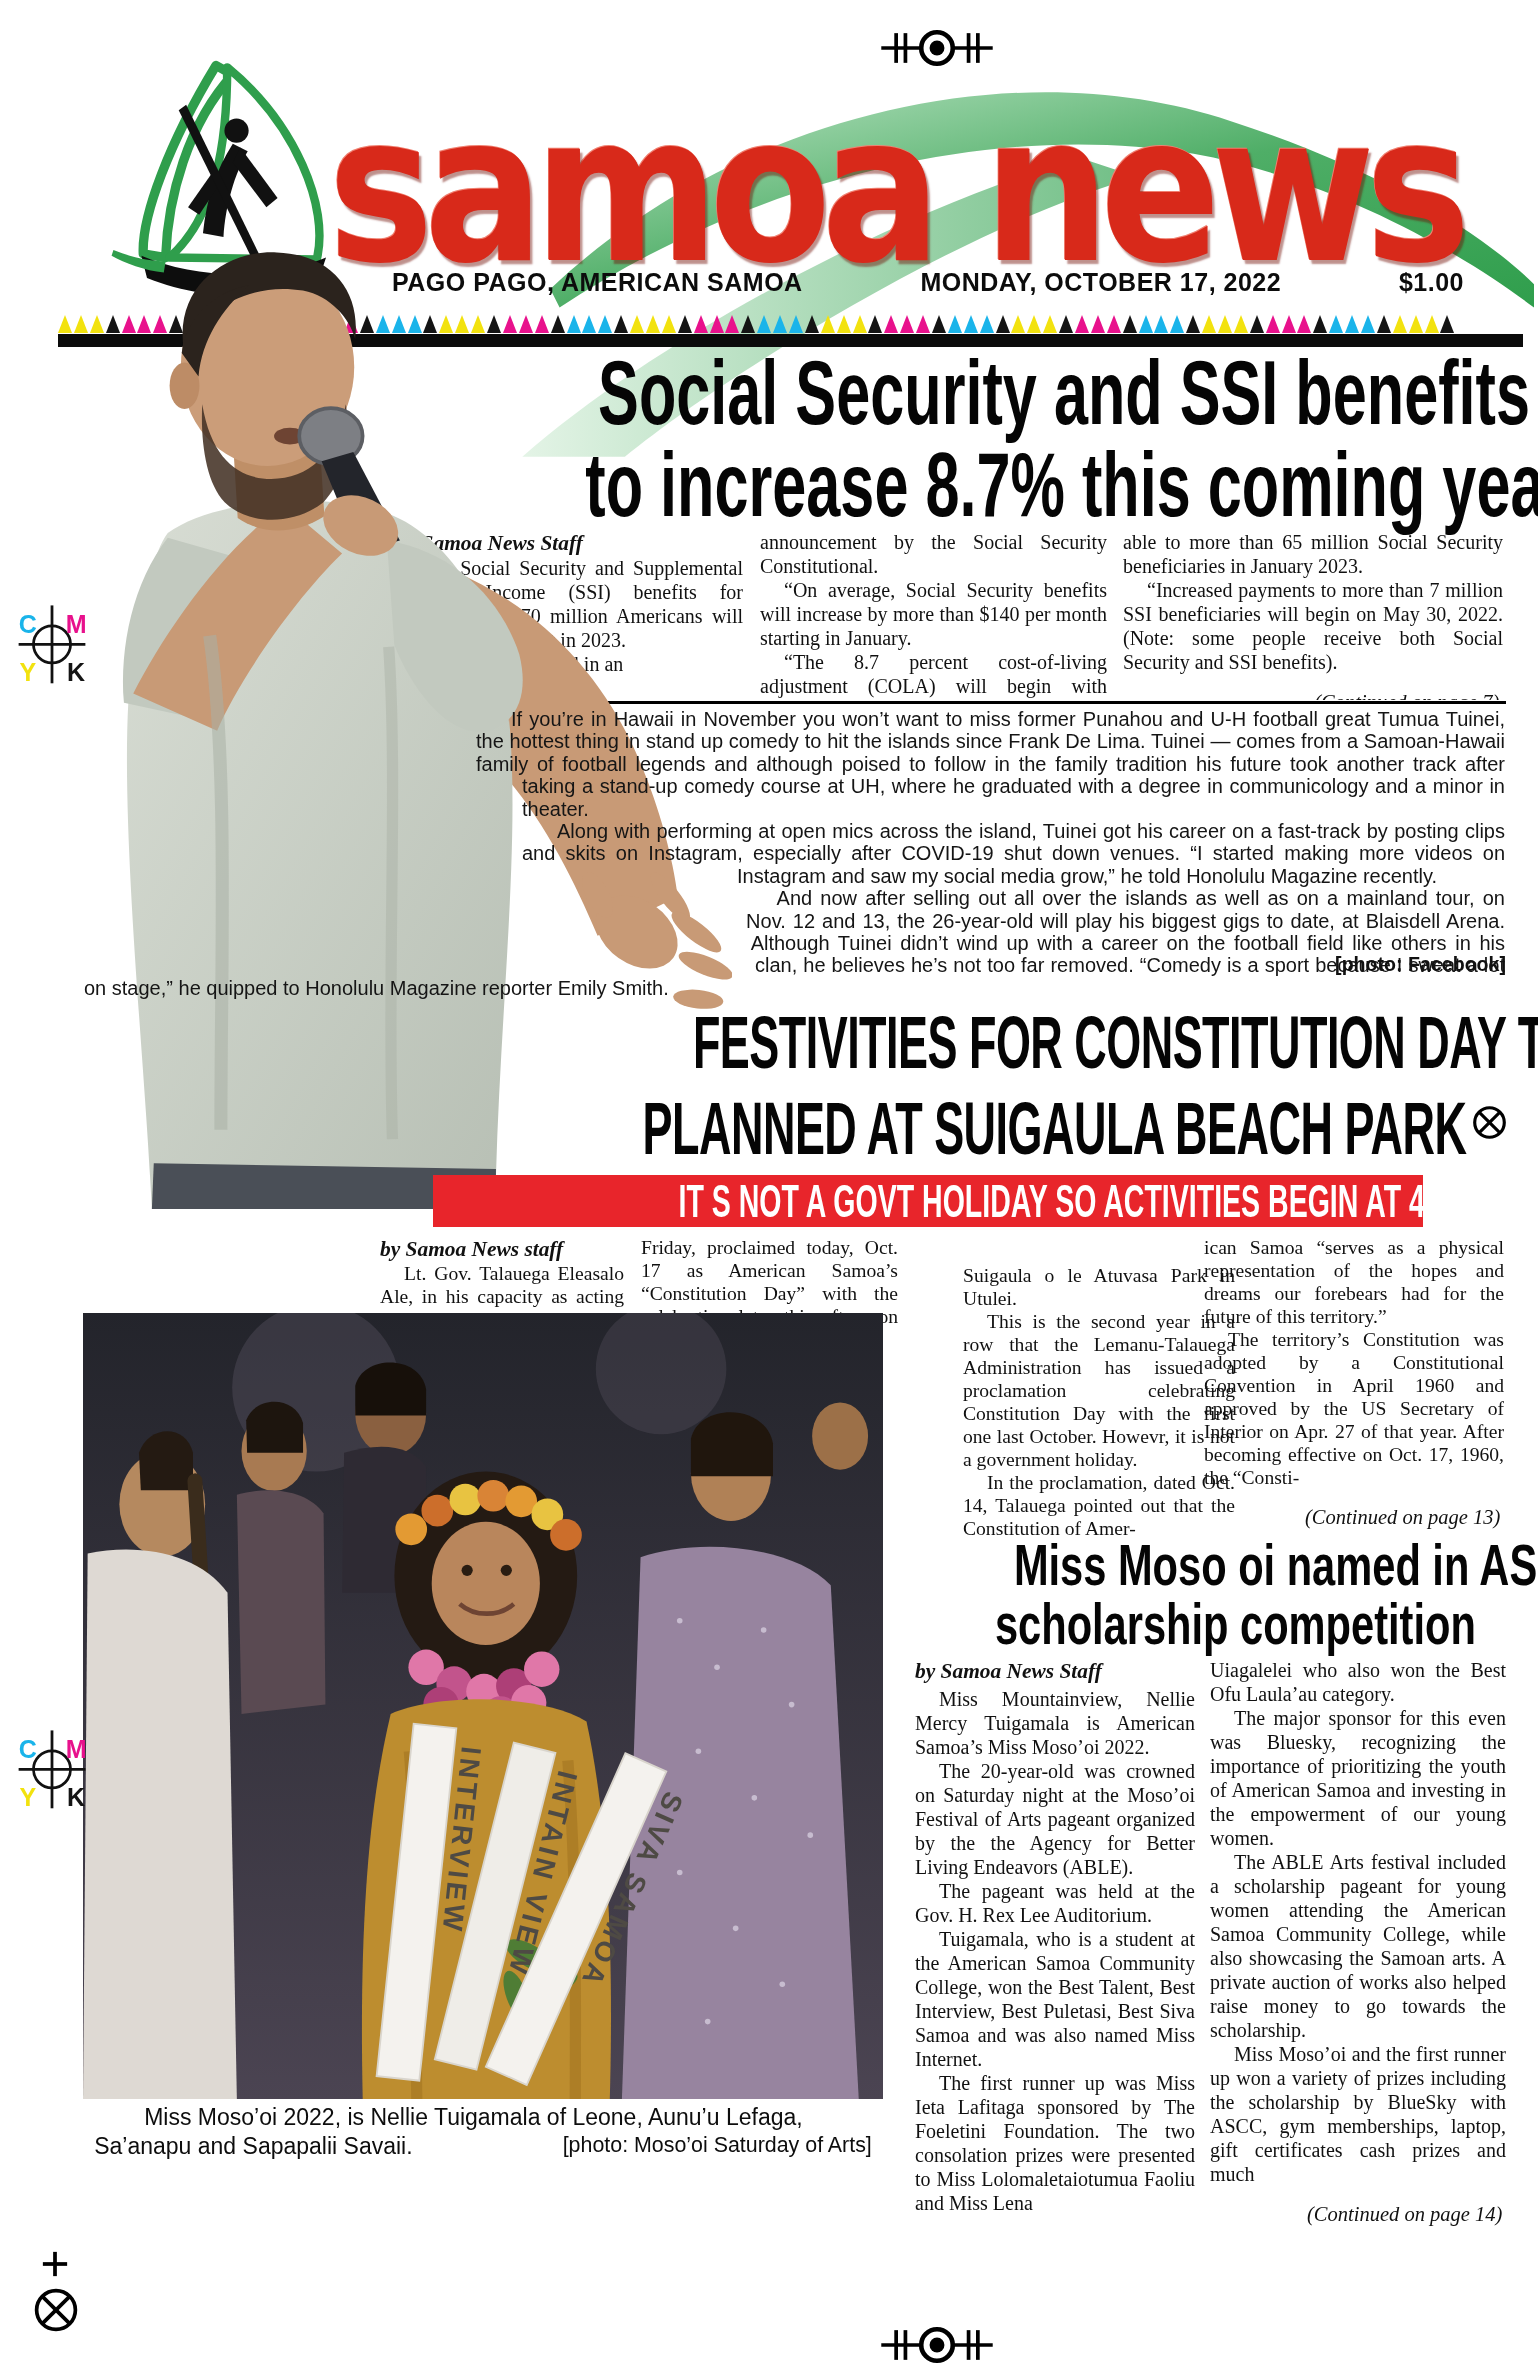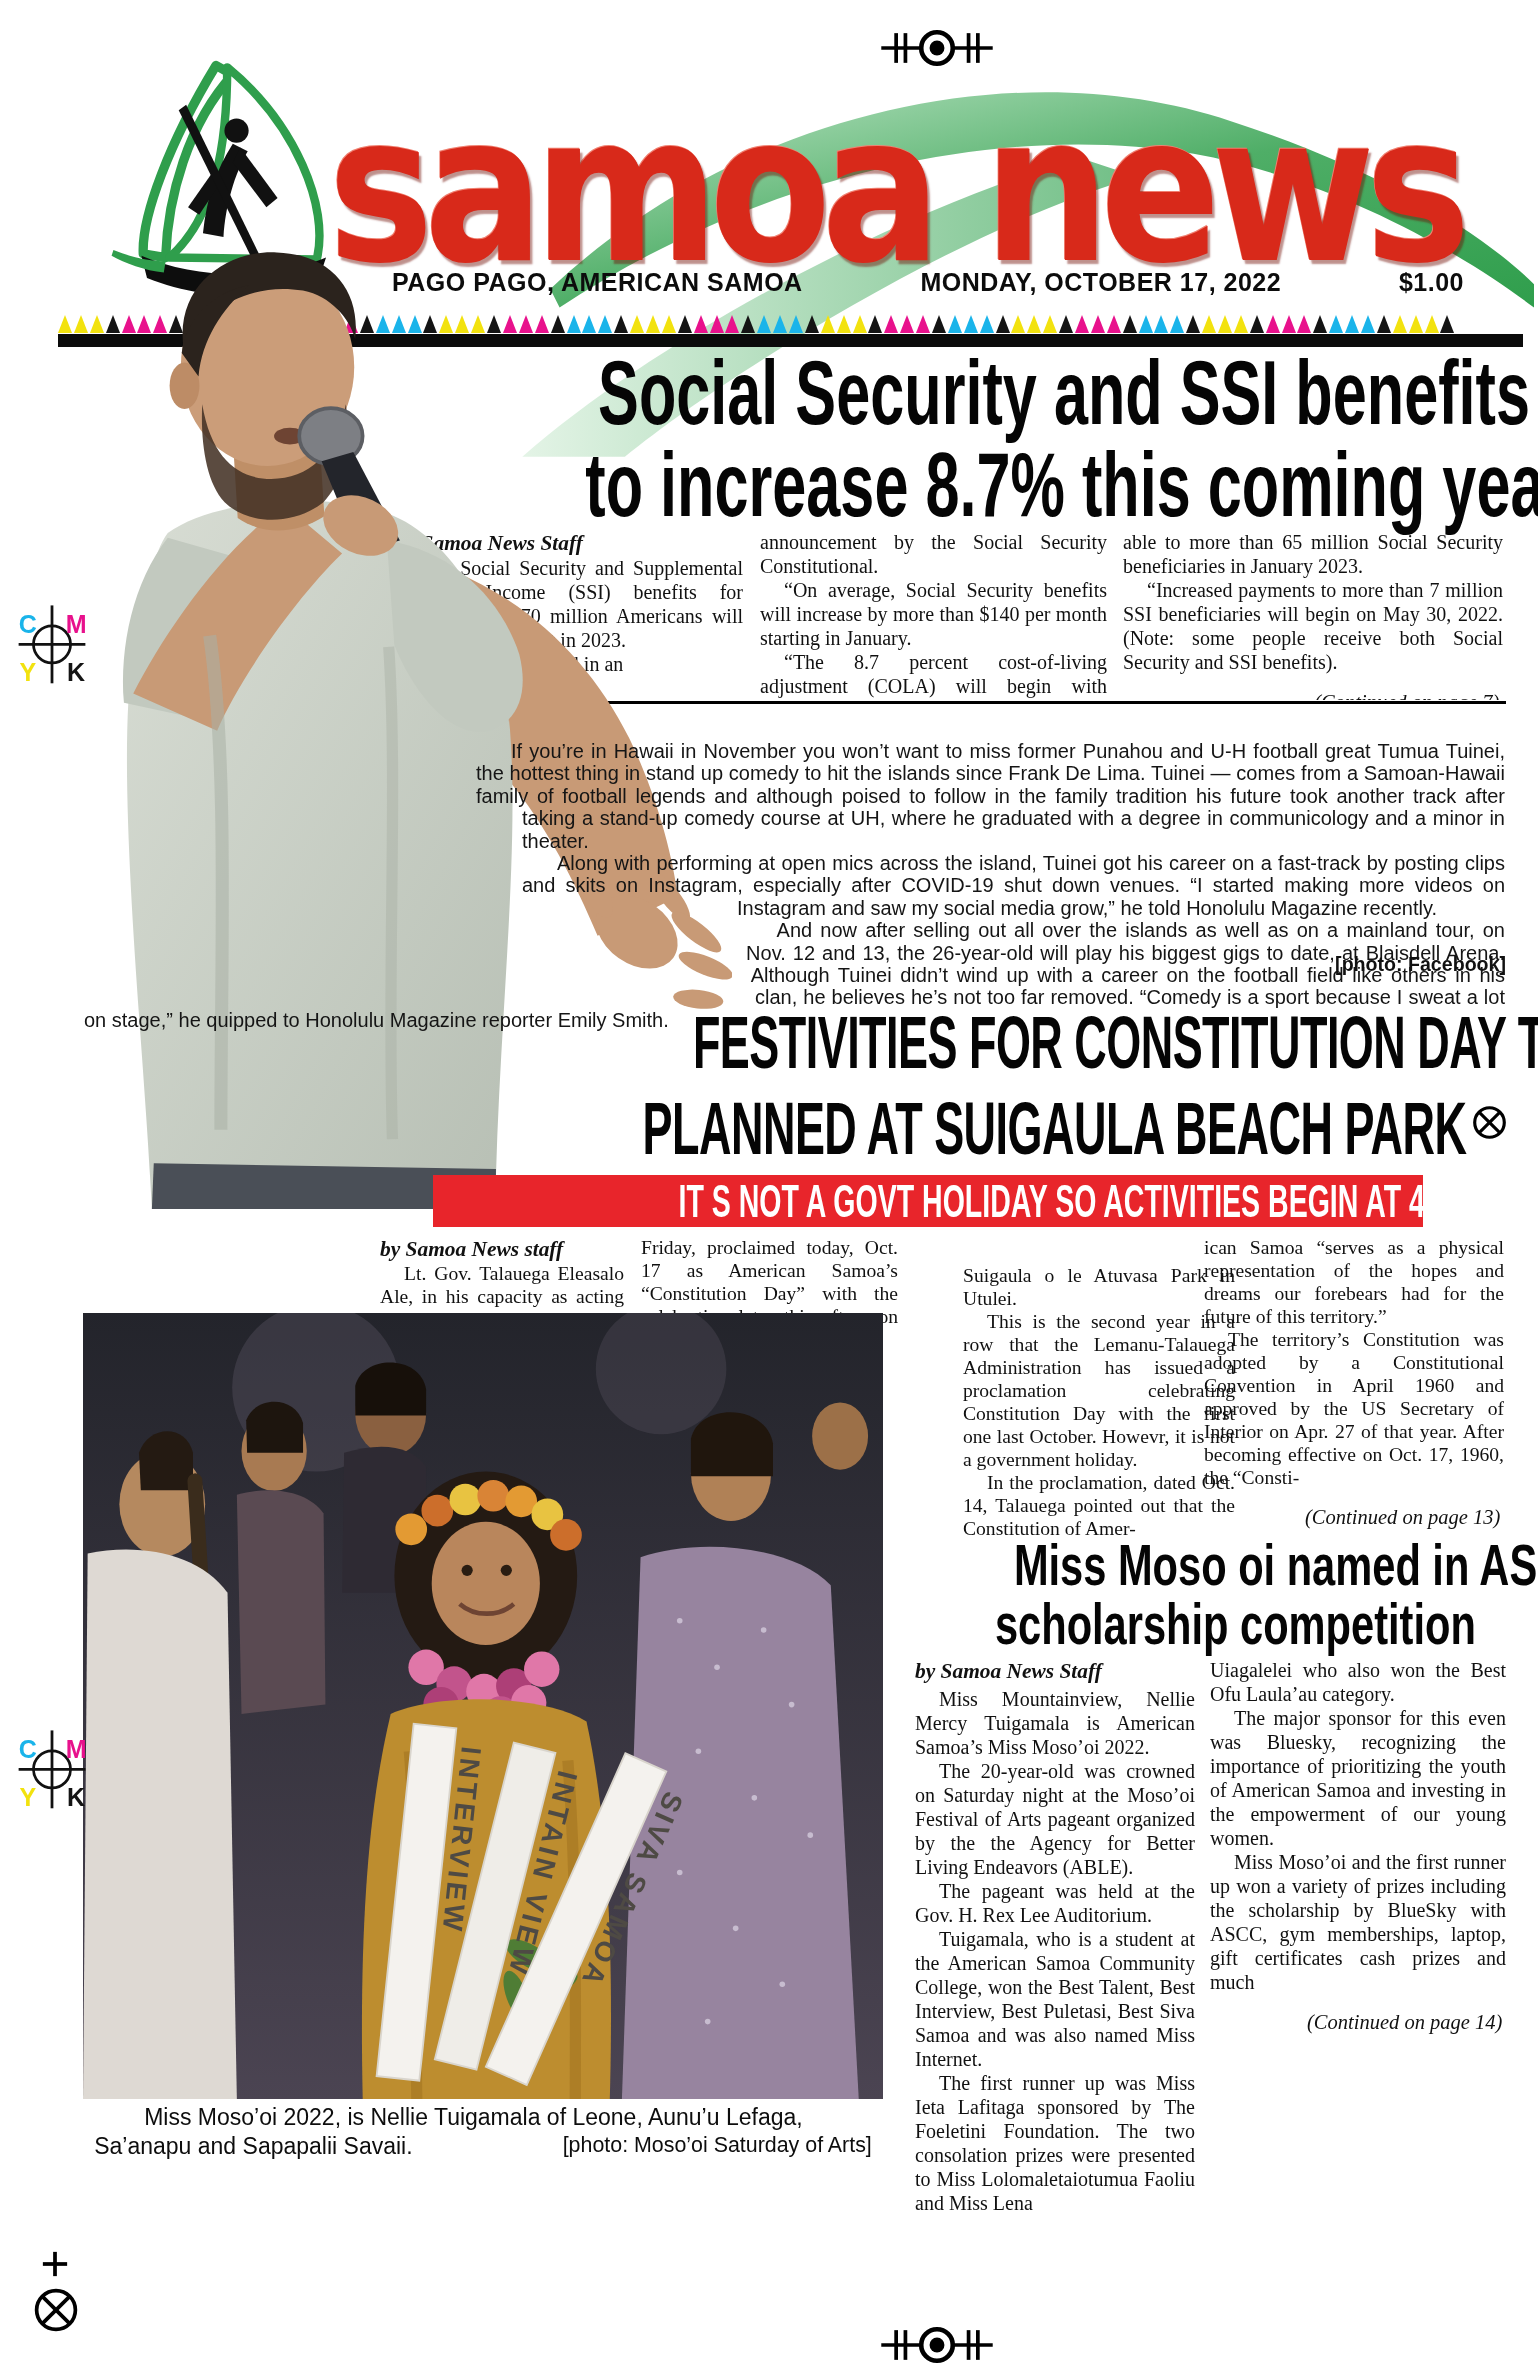--- a/index.html
+++ b/index.html
@@ -43,21 +43,21 @@
   
   .byline{font:bold italic 21.4px/26px "Liberation Serif",serif;}
   .newscol{position:absolute;font-size:20px;line-height:24px;text-align:justify;overflow:hidden;}
   .newscol p{margin:0;text-indent:24px;}
   .newscol.cont > div > p:first-child{text-indent:0;}
   .s3col{font-size:19.6px;line-height:23px;}
   .s4col{font-size:20px;line-height:24px;}
   .continued{font:italic 20.5px/24px "Liberation Serif",serif;text-align:right;padding-right:3.7px;margin-top:16px;}
   #rule1{position:absolute;left:466px;top:701px;width:1040px;height:2.8px;background:#000;}
   
-  #feature{position:absolute;left:84px;top:740px;width:1421px;height:280px;
+  #feature{position:absolute;left:84px;top:708px;width:1421px;height:280px;
       font-family:"Liberation Sans",sans-serif;font-size:20px;line-height:22.4px;color:#151515;}
   #feature .wrap-spacer{float:left;width:671px;height:268px;
       shape-outside:polygon(0 0,392px 0,392px 89px,438px 89px,438px 157px,462px 157px,462px 179px,653px 179px,671px 268px,0 268px);}
   #feature p{margin:0;text-indent:35px;text-align:justify;}
   #fb-credit{position:absolute;left:1286px;top:953px;width:220px;text-align:right;
       font:bold 19.6px "Liberation Sans",sans-serif;}
   
   #comedian{position:absolute;left:79px;top:244px;width:653px;height:965px;}
   #pageant{position:absolute;left:83px;top:1313px;width:800px;height:853px;background:#2d2e35;}
   #pageant svg{display:block;}
@@ -332,20 +332,21 @@
         <p>The 20-year-old was crowned on Saturday night at the Moso’oi Festival of Arts pageant organized by the the Agency for Better Living Endeavors (ABLE).</p>
         <p>The pageant was held at the Gov. H. Rex Lee Auditorium.</p>
         <p>Tuigamala, who is a student at the American Samoa Community College, won the Best Talent, Best Interview, Best Puletasi, Best Siva Samoa and was also named Miss Internet.</p>
         <p>The first runner up was Miss Ieta Lafitaga sponsored by The Foeletini Foundation. The two consolation prizes were presented to Miss Lolomaletaiotumua Faoliu and Miss Lena</p>
       </div>
   </div>
   <div class="newscol s4col cont" style="left:1210px;top:1658px;width:296px;height:617px;">
     <div>
         <p>Uiagalelei who also won the Best Ofu Laula’au category.</p>
         <p>The major sponsor for this even was Bluesky, recognizing the importance of prioritizing the youth of American Samoa and investing in the empowerment of our young women.</p>
+        <p>The ABLE Arts festival included a scholarship pageant for young women attending the American Samoa Community College, while also showcasing the Samoan arts. A private auction of works also helped raise money to go towards the scholarship.</p>
         <p>Miss Moso’oi and the first runner up won a variety of prizes including the scholarship by BlueSky with ASCC, gym memberships, laptop, gift certificates cash prizes and much</p>
       </div>
     <div class="continued">(Continued on page 14)</div>
   </div>
 
   <div id="pageant">
     <svg viewBox="0 0 858 843" width="800" height="786">
       <defs>
         <linearGradient id="stageg" x1="0" y1="0" x2="0" y2="1">
           <stop offset="0" stop-color="#23242b"></stop>

